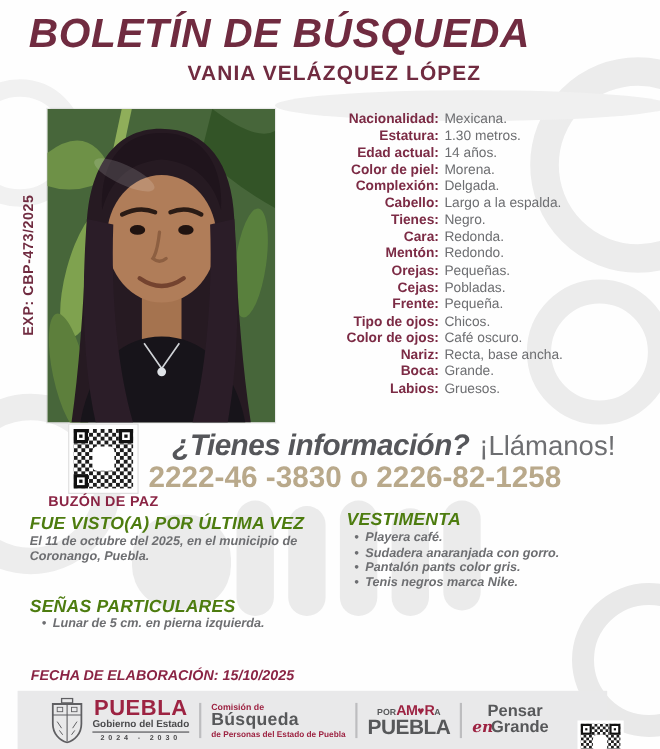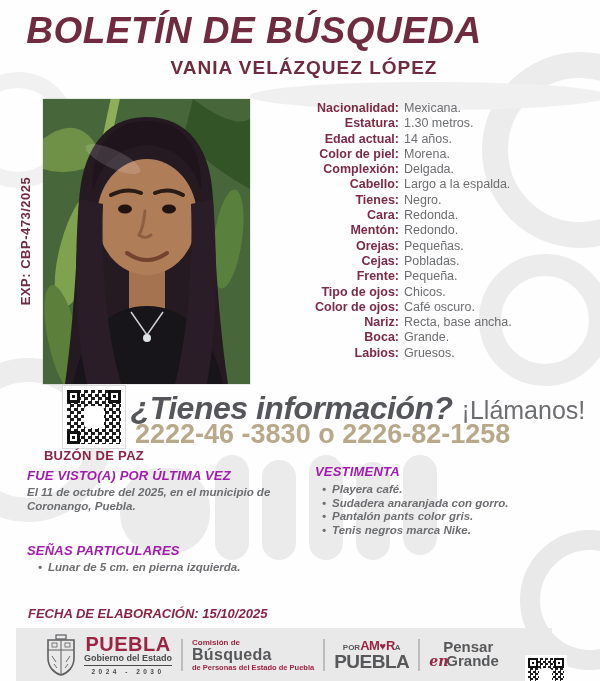--- a/index.html
+++ b/index.html
@@ -63,29 +63,29 @@
   .qr-center { position:absolute; left:32%; top:30%; width:36%; height:40%; background:#fff; border-radius:4px; }
 
   .buzon-label {
     position:absolute; left:36px; top:448px; width:116px; text-align:center;
     font-size:13px; font-weight:700; color:#8a2444; letter-spacing:0.3px;
   }
   .question-row {
     position:absolute; left:130px; top:390px; width:456px;
     display:flex; justify-content:center; align-items:baseline; gap:9px; white-space:nowrap;
   }
-  .question { font-size:32px; font-weight:700; font-style:italic; color:#55565a; letter-spacing:-0.5px; }
+  .question { font-size:27px; font-weight:700; font-style:italic; color:#55565a; letter-spacing:-0.5px; }
   .call-us { font-size:25px; font-weight:400; color:#6d6e71; }
   .phones {
     position:absolute; left:135px; top:419px; width:446px; text-align:left;
     font-size:27px; font-weight:700; color:#b9a98b; white-space:nowrap;
   }
 
   
-  .section-heading { font-size:13px; font-weight:700; font-style:italic; color:#a21caf; letter-spacing:0.2px; }
+  .section-heading { font-size:16px; font-weight:700; font-style:italic; color:#4d7c0f; letter-spacing:0.2px; }
   .section-body { font-size:11.5px; font-weight:700; font-style:italic; color:#6d6e71; line-height:13.5px; }
   .last-seen-heading { position:absolute; left:27px; top:468px; }
   .last-seen-text { position:absolute; left:27px; top:486px; width:258px; }
   .vestimenta-heading { position:absolute; left:315px; top:464px; }
   .clothing-list { position:absolute; left:322px; top:483px; }
   .bullet-item::before { content:"•"; margin-right:6px; }
   .marks-heading { position:absolute; left:27px; top:543px; }
   .marks-list { position:absolute; left:38px; top:561px; }
   .fecha {
     position:absolute; left:28px; top:606px;

